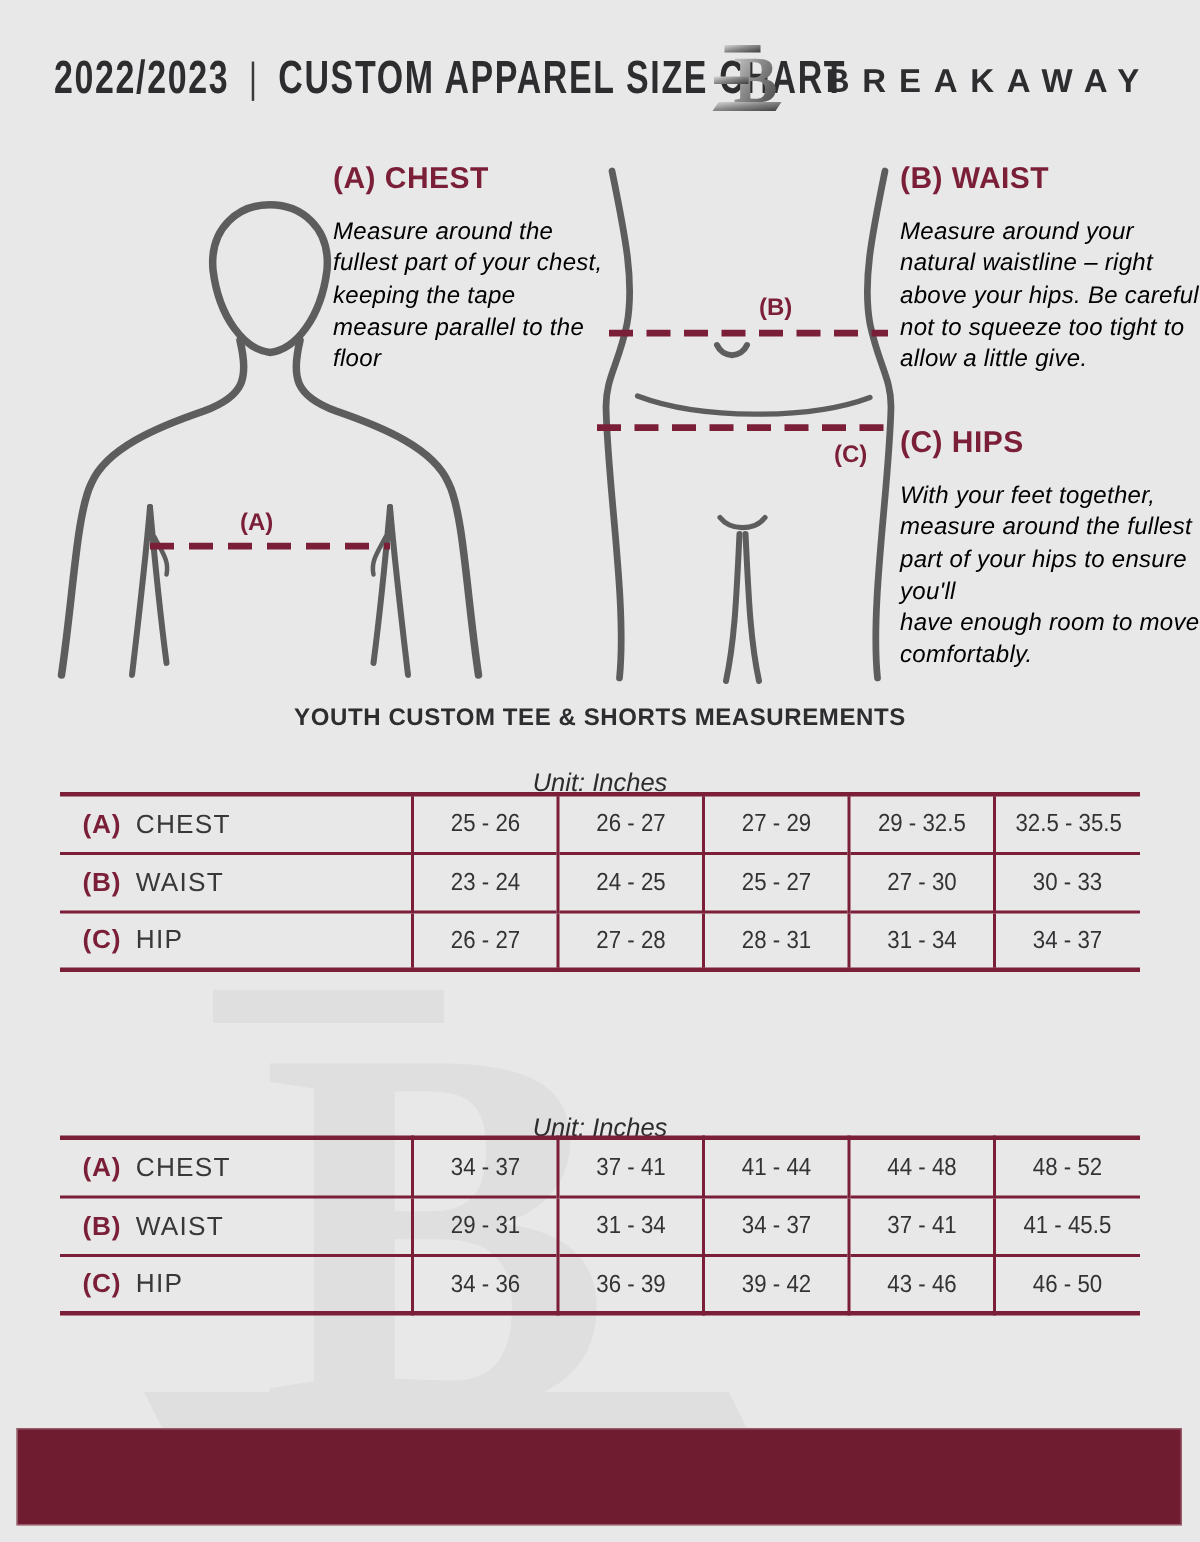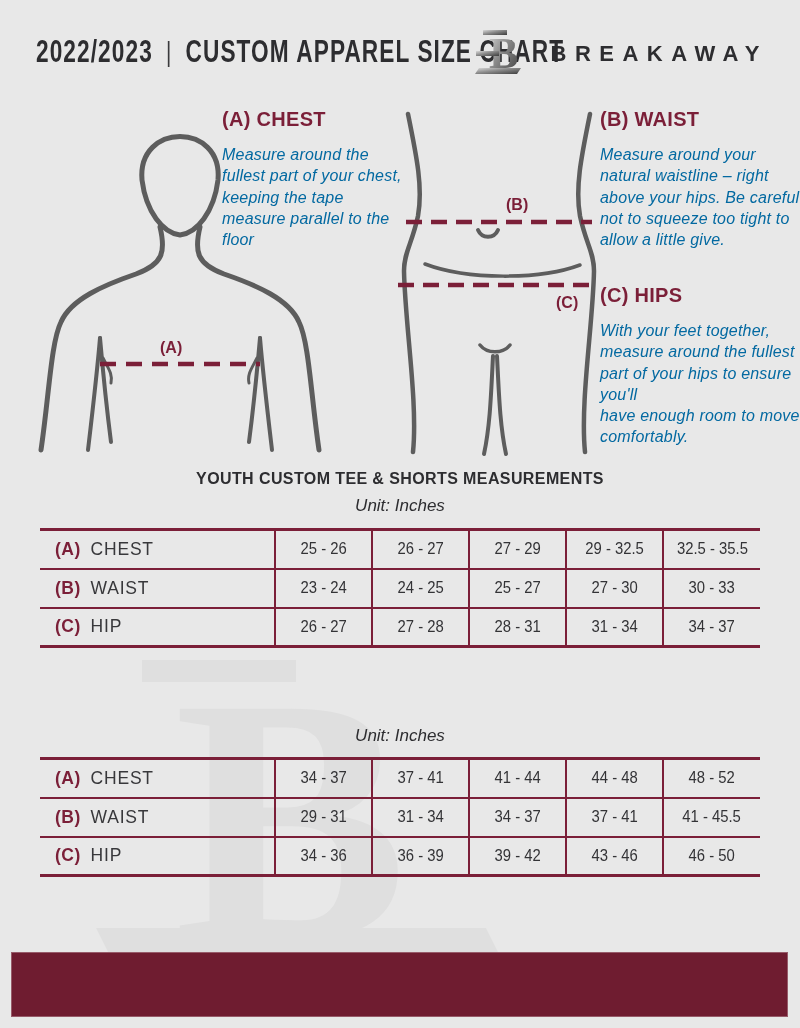--- a/index.html
+++ b/index.html
@@ -30,31 +30,31 @@
   .logo{position:absolute;right:32px;top:24px;display:flex;align-items:center;z-index:2;}
   .brand{
     font-weight:bold;font-size:22px;letter-spacing:8.5px;color:var(--dark);margin-left:24px;
     padding-top:4px;
   }
   
   .fig{position:absolute;z-index:1;}
   .inst{position:absolute;z-index:2;}
   .inst h3{font-size:20px;font-weight:bold;color:var(--accent);letter-spacing:0.3px;}
   .inst p{
-    margin-top:13px;font-style:italic;font-size:16px;line-height:1.33;color:#0369a1;
+    margin-top:13px;font-style:italic;font-size:16px;line-height:1.33;color:#000000;
     white-space:pre-line;letter-spacing:0.2px;
   }
   
   .tbl-title{
     position:absolute;left:0;width:800px;text-align:center;z-index:2;
     font-weight:bold;font-size:16px;color:var(--dark);letter-spacing:0.4px;
   }
   .unit{
     position:absolute;left:0;width:800px;text-align:center;z-index:2;
-    font-style:italic;font-size:17px;color:var(--dark);
+    font-style:italic;font-size:17px;color:var(--dark);margin-top:16px;
   }
   
   .size-table{
     position:absolute;left:40px;width:720px;z-index:2;
     border-collapse:collapse;table-layout:fixed;
     border-top:3px solid var(--accent);border-bottom:3px solid var(--accent);
   }
   .size-table col.c-label{width:235px;}
   .size-table col.c-size{width:97px;}
   .size-table tr{border-bottom:2px solid var(--accent);}

